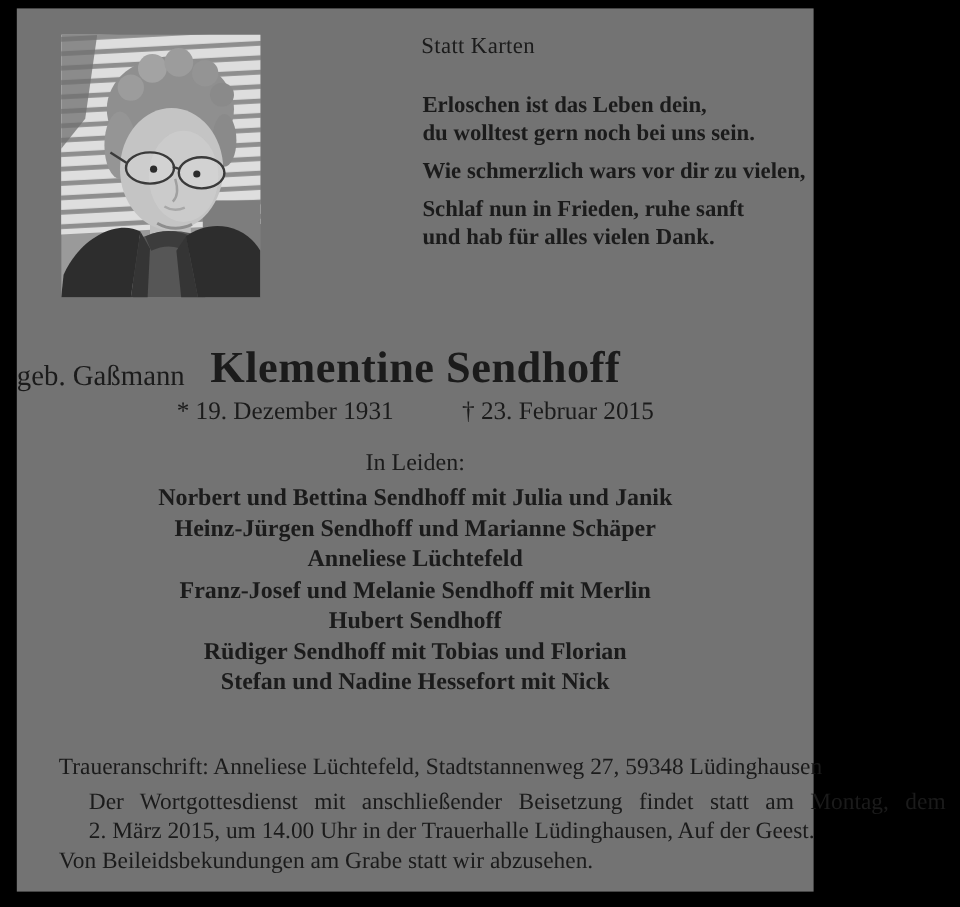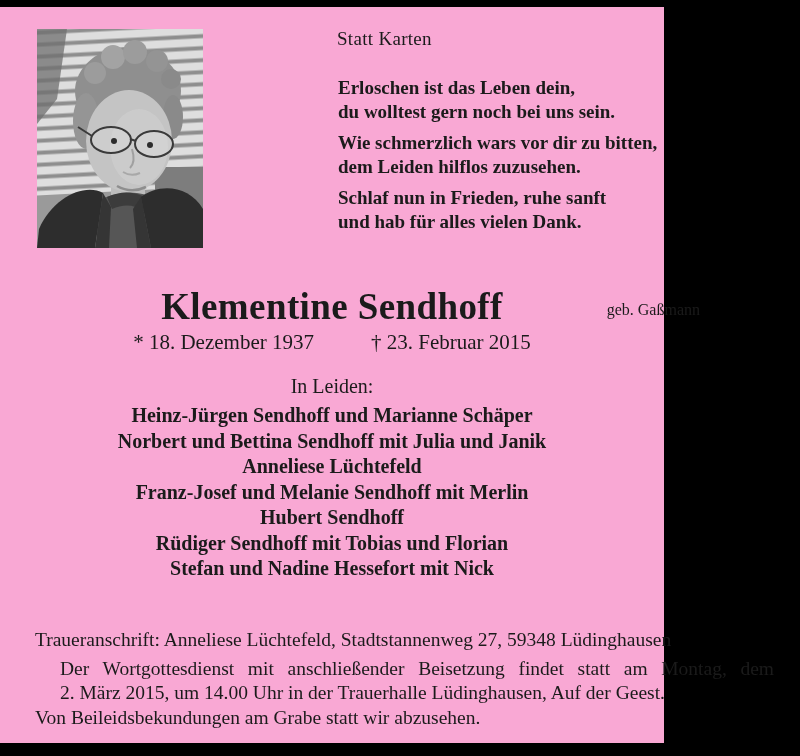--- a/index.html
+++ b/index.html
@@ -10,25 +10,25 @@
     width: 800px;
     height: 756px;
     background: #000000;
     position: relative;
     font-family: "Liberation Serif", serif;
     color: #1b1b1b;
     overflow: hidden;
   }
   .card {
     position: absolute;
-    left: 0;
+    left: 14px;
     top: 7px;
     width: 664px;
     height: 736px;
-    background: #f9a8d4;
+    background: #737373;
   }
   .photo {
     position: absolute;
     left: 37px;
     top: 22px;
     width: 166px;
     height: 219px;
     display: block;
   }
   .statt {
@@ -55,23 +55,22 @@
     font-size: 37px;
     font-weight: bold;
     letter-spacing: 0.4px;
     margin-top: 32px;
   }
   .geb {
     position: absolute;
     left: 0;
     top: 294px;
     width: 100%;
-    text-align: right;
-    font-size: 16px;
-    padding-left: 36px;
+    text-align: left;
+    font-size: 24px;
   }
   .dates {
     position: absolute;
     left: 0;
     top: 323px;
     width: 100%;
     display: flex;
     justify-content: center;
     gap: 57px;
     font-size: 21px;
@@ -178,42 +177,41 @@
   </svg>
 
   <div class="statt">Statt Karten</div>
 
   <div class="poem">
     <div class="stanza">
       <div>Erloschen ist das Leben dein,</div>
       <div>du wolltest gern noch bei uns sein.</div>
     </div>
     <div class="stanza">
-      <div>Wie schmerzlich wars vor dir zu bitten,</div>
-      <div>dem Leiden hilflos zuzusehen.</div>
+      <div>Wie schmerzlich wars vor dir zu vielen,</div>
     </div>
     <div class="stanza">
       <div>Schlaf nun in Frieden, ruhe sanft</div>
       <div>und hab für alles vielen Dank.</div>
     </div>
   </div>
 
   <div class="name">Klementine Sendhoff</div>
   <div class="geb">geb. Gaßmann</div>
 
   <div class="dates">
-    <span>* 18. Dezember 1937</span>
+    <span>* 19. Dezember 1931</span>
     <span>† 23. Februar 2015</span>
   </div>
 
   <div class="inliebe">In Leiden:</div>
 
   <div class="family">
+    <div>Norbert und Bettina Sendhoff mit Julia und Janik</div>
     <div>Heinz-Jürgen Sendhoff und Marianne Schäper</div>
-    <div>Norbert und Bettina Sendhoff mit Julia und Janik</div>
     <div>Anneliese Lüchtefeld</div>
     <div>Franz-Josef und Melanie Sendhoff mit Merlin</div>
     <div>Hubert Sendhoff</div>
     <div>Rüdiger Sendhoff mit Tobias und Florian</div>
     <div>Stefan und Nadine Hessefort mit Nick</div>
   </div>
 
   <div class="address">Traueranschrift: Anneliese Lüchtefeld, Stadtstannenweg 27, 59348 Lüdinghausen</div>
 
   <div class="service">

